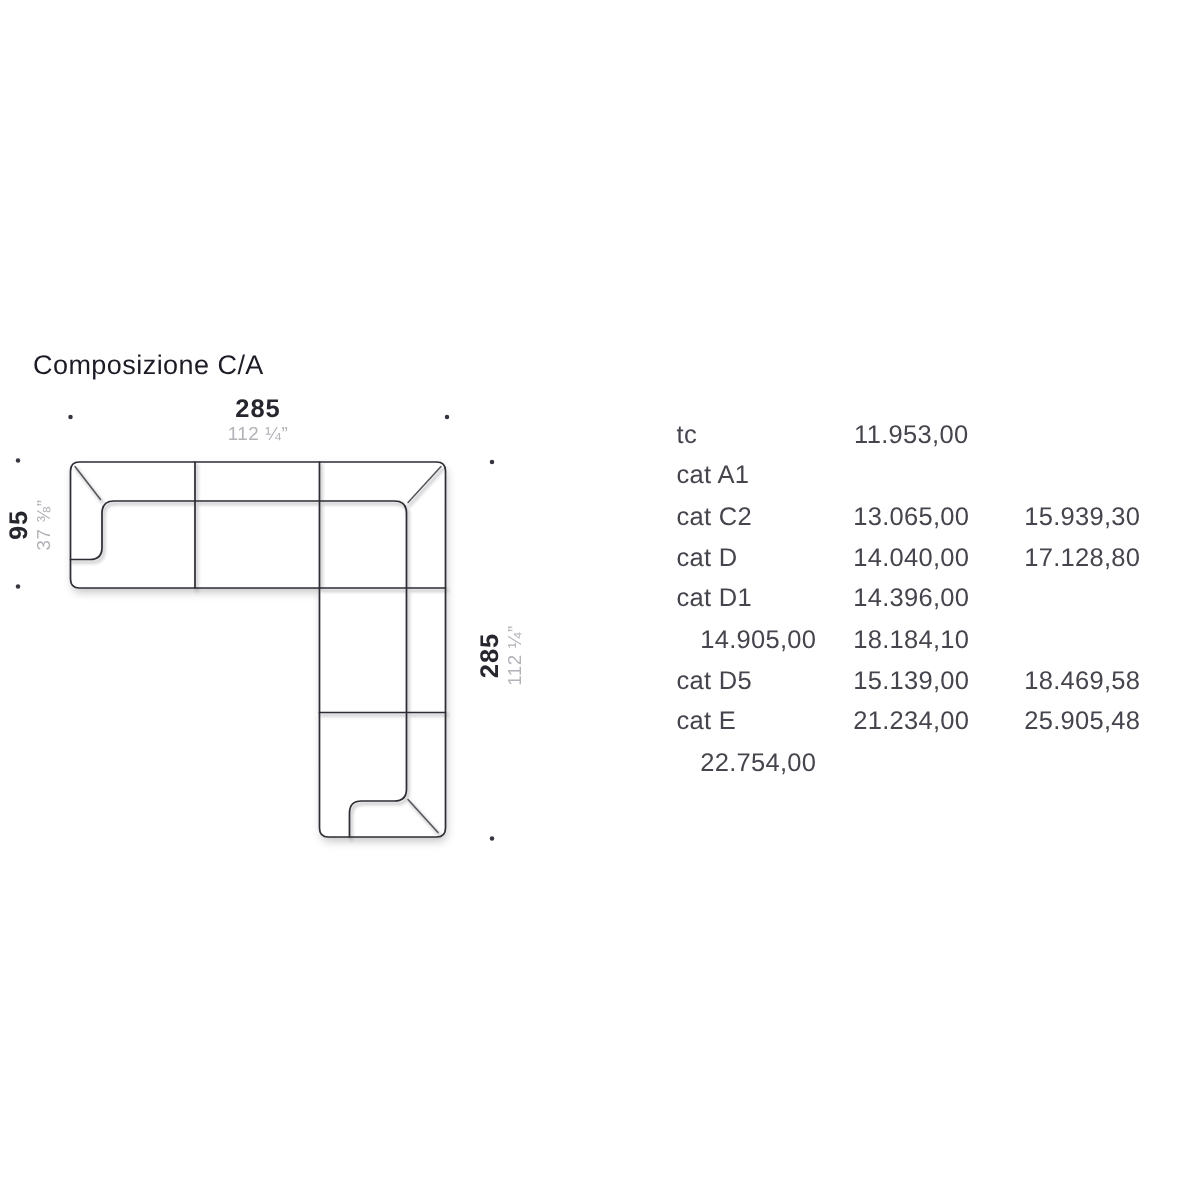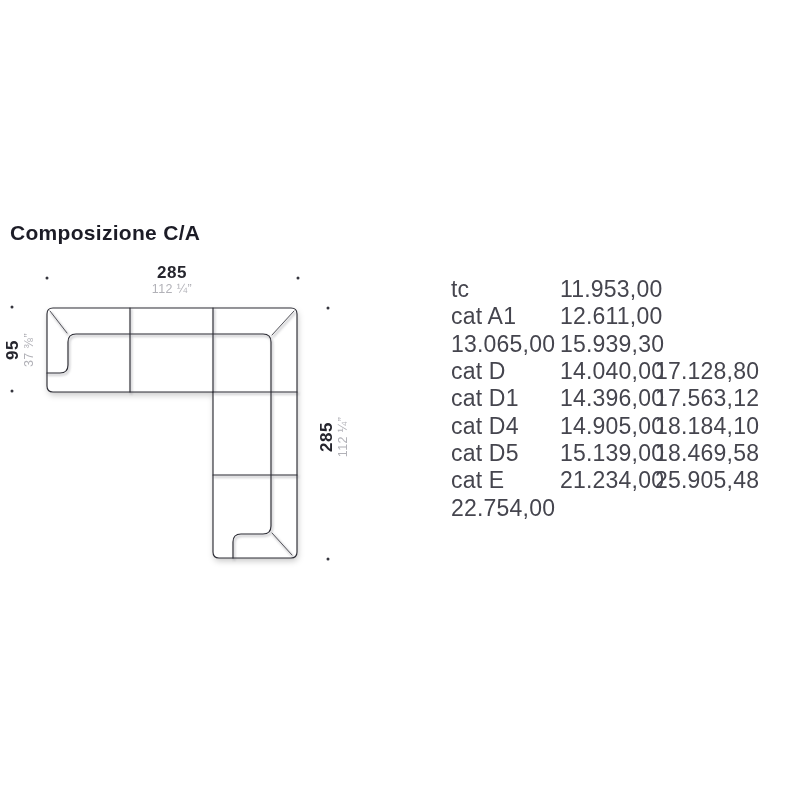--- a/index.html
+++ b/index.html
@@ -2,37 +2,37 @@
 <html><head>
 <meta charset="utf-8">
 <style>
   html,body{margin:0;padding:0;}
   body{
     width:800px;height:800px;background:#ffffff;position:relative;
     font-family:"Liberation Sans", sans-serif;overflow:hidden;
     -webkit-font-smoothing:antialiased;
   }
   .page-title{
-    position:absolute;left:6px;top:217px;margin:4px;
-    font-size:21px;font-weight:700;color:#1c1c26;letter-spacing:.3px;
+    position:absolute;left:6px;top:217px;margin:16px;
+    font-size:18px;font-weight:400;color:#1c1c26;letter-spacing:.3px;
   }
   .diagram{position:absolute;left:0;top:255px;width:380px;height:330px;}
   .diagram svg{position:absolute;left:0;top:0;}
   .dim{position:absolute;text-align:center;white-space:nowrap;}
   .dim-cm{font-size:17px;font-weight:700;color:#26262e;letter-spacing:.6px;line-height:18px;}
   .dim-in{font-size:12.5px;font-weight:400;color:#b2b2b8;letter-spacing:.4px;line-height:14px;}
   .dim-top{left:47px;top:9px;width:250px;}
   .dim-left{left:20px;top:95px;transform:translate(-50%,-50%) rotate(-90deg);}
   .dim-right{left:334px;top:182px;transform:translate(-50%,-50%) rotate(-90deg);}
   .price-table{
     position:absolute;left:451px;top:276px;width:337px;
-    font-size:23px;color:#45454e;letter-spacing:.2px;
+    font-size:17px;color:#45454e;letter-spacing:.2px;
   }
   .price-row{display:grid;grid-template-columns:109px 95px 133px;line-height:27.35px;}
-  .price-row .num{text-align:left;font-variant-numeric:tabular-nums;}
+  .price-row .num{text-align:center;font-variant-numeric:tabular-nums;}
 </style>
 </head>
 <body>
 
 <main>
 
   <h1 class="page-title">Composizione C/A</h1>
 
   <section class="diagram">
 
@@ -99,38 +99,36 @@
 
   </section>
 
   <section class="price-table">
     <div class="price-row">
       <div class="cell label">tc</div>
       <div class="cell num">11.953,00</div>
     </div>
     <div class="price-row">
       <div class="cell label">cat A1</div>
-      <div class="cell num">12.611,00</div>
     </div>
     <div class="price-row">
+      <div class="cell label">cat C2</div>
       <div class="cell num">13.065,00</div>
       <div class="cell num">15.939,30</div>
     </div>
     <div class="price-row">
       <div class="cell label">cat D</div>
       <div class="cell num">14.040,00</div>
       <div class="cell num">17.128,80</div>
     </div>
     <div class="price-row">
       <div class="cell label">cat D1</div>
       <div class="cell num">14.396,00</div>
-      <div class="cell num">17.563,12</div>
     </div>
     <div class="price-row">
-      <div class="cell label">cat D4</div>
       <div class="cell num">14.905,00</div>
       <div class="cell num">18.184,10</div>
     </div>
     <div class="price-row">
       <div class="cell label">cat D5</div>
       <div class="cell num">15.139,00</div>
       <div class="cell num">18.469,58</div>
     </div>
     <div class="price-row">
       <div class="cell label">cat E</div>

